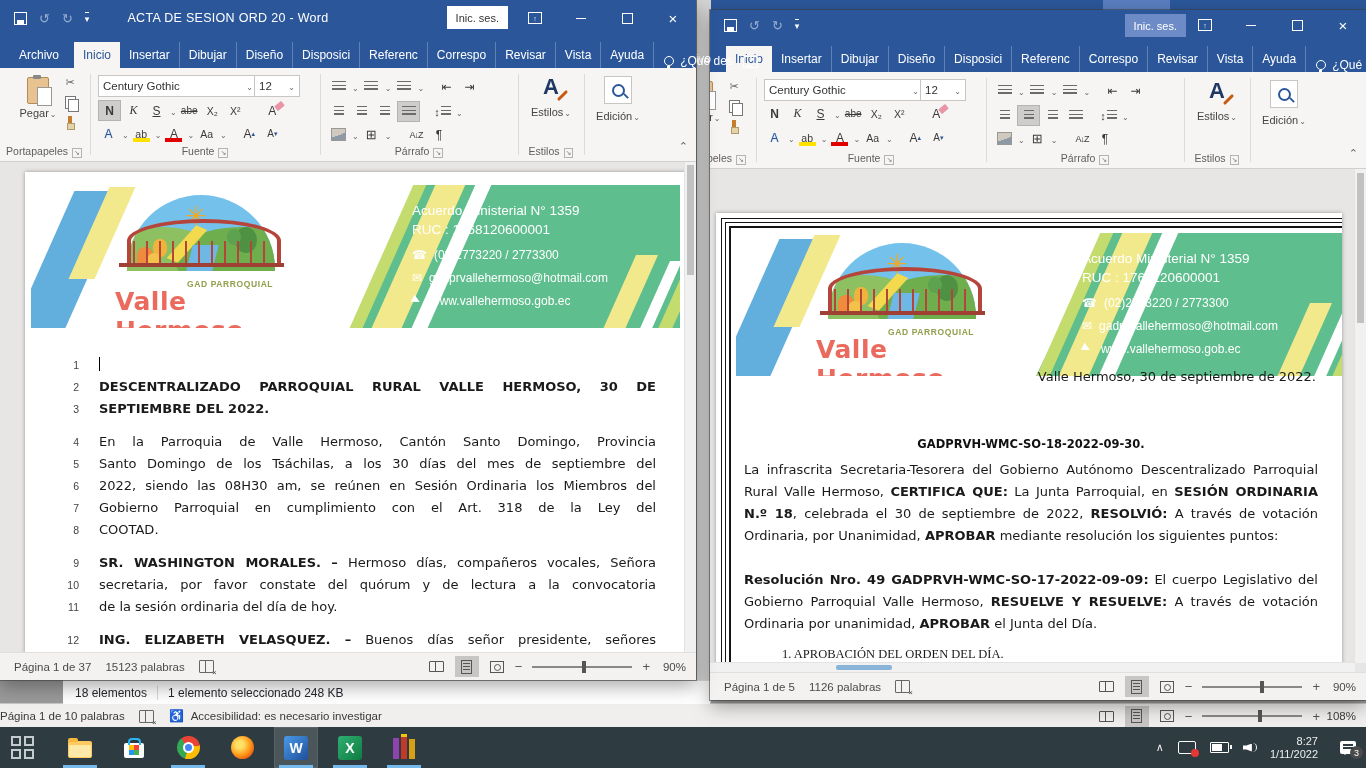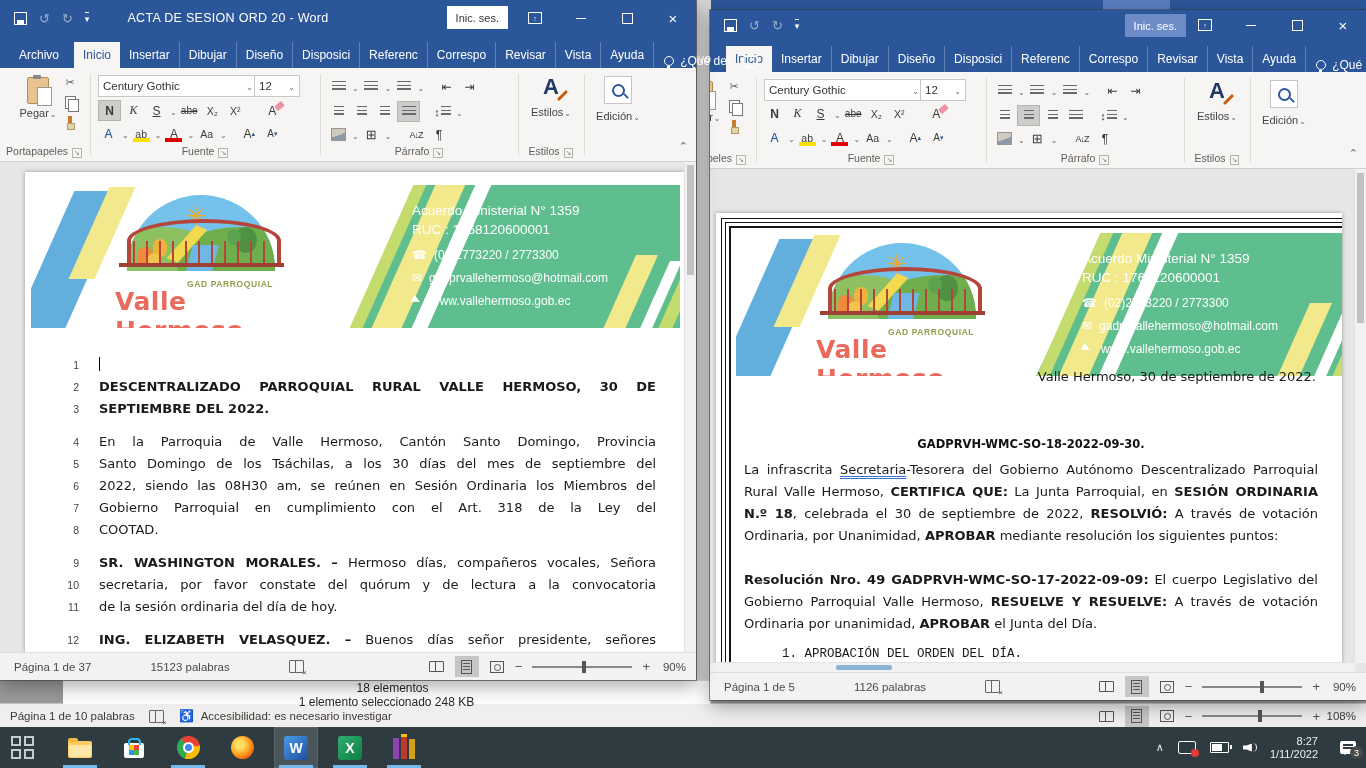--- a/index.html
+++ b/index.html
@@ -120,28 +120,28 @@
   .vh{position:absolute;font-weight:bold;font-size:25px;color:#ea6a5d;letter-spacing:.5px;font-family:"DejaVu Sans",sans-serif;}
   .gadp{position:absolute;font-weight:bold;font-size:8.5px;color:#90a04c;letter-spacing:.6px;}
   
   .doclines{position:absolute;font-family:"DejaVu Sans",sans-serif;font-size:13px;color:#1a1a1a;}
   .dline{position:relative;height:22px;line-height:22px;white-space:nowrap;}
   .dline.gap{margin-bottom:11px;}
   .lnum{position:absolute;left:0;width:26px;text-align:right;font-size:10.5px;color:#444;font-family:"Liberation Sans",sans-serif;}
   .ltxt{position:absolute;left:46px;right:10px;overflow:hidden;}
   .dline.just .ltxt{text-align:justify;text-align-last:justify;}
   .b{font-weight:bold;}
-  .uu{text-decoration:underline;text-decoration-style:double;text-decoration-color:#3b6fc4;text-underline-offset:2px;margin-top:24px;}
+  .uu{text-decoration-style:double;text-decoration-color:#3b6fc4;text-underline-offset:2px;margin-top:24px;}
   .caret{display:inline-block;width:1px;height:14px;background:#000;vertical-align:-2px;margin-right:1px;}
   .rp{text-align:justify;font-size:13px;line-height:22px;margin:0 0 22px;color:#1a1a1a;font-family:"DejaVu Sans",sans-serif;}
   
   .pb1,.pb2,.pb3{position:absolute;border:1px solid #151515;}
   .pb2{border-width:1px;} .pb3{border-width:2.5px;}
   
-  .sbar{position:absolute;left:0;right:0;bottom:0;height:27px;background:#f3f2f1;border-top:1px solid #e1dfdd;display:flex;align-items:center;font-size:11.5px;color:#4a4a4a;gap:45px;}
+  .sbar{position:absolute;left:0;right:0;bottom:0;height:27px;background:#f3f2f1;border-top:1px solid #e1dfdd;display:flex;align-items:center;font-size:11.5px;color:#4a4a4a;}
   .sbar .it{margin-left:14px;white-space:nowrap;}
   .prf{width:13px;height:11px;border:1px solid #666;border-radius:1px;position:relative;margin-left:14px;}
   .prf::before{content:"";position:absolute;left:5px;top:0;bottom:0;width:1px;background:#666;}
   .prf::after{content:"×";position:absolute;right:-4px;bottom:-5px;font-size:8px;color:#444;}
   .sright{margin-left:auto;display:flex;align-items:center;gap:6px;margin-right:10px;}
   .vi{width:24px;height:21px;display:flex;align-items:center;justify-content:center;}
   .vi.sel{background:#c8c6c4;}
   .v-read{width:13px;height:9px;border:1px solid #555;border-radius:1px 1px 0 0;position:relative;}
   .v-read::after{content:"";position:absolute;left:5px;top:0;bottom:0;width:1px;background:#555;}
   .v-print{width:9px;height:12px;border:1px solid #555;position:relative;}
@@ -151,21 +151,21 @@
   .sld{width:100px;height:2px;background:#8a8886;position:relative;margin:0 4px;}
   .kn{position:absolute;width:4px;height:12px;top:-5px;background:#555;}
   .pm{font-size:13px;color:#555;}
   .zoomlbl{min-width:30px;text-align:right;}
   
   .vsb{position:absolute;width:11px;background:#f1f1f1;border-left:1px solid #e3e3e3;}
   .vsb .th{position:absolute;left:2px;right:2px;background:#c1c1c1;}
   .hsb{position:absolute;height:9px;background:#f1f1f1;border-top:1px solid #e3e3e3;}
   .hsb .th{position:absolute;top:2px;bottom:2px;background:#8ab4d8;border-radius:2px;}
   
-  #expbar{position:absolute;left:63px;top:680px;width:647px;height:23px;background:#fff;border-top:1px solid #dcdcdc;display:flex;align-items:center;font-size:12px;color:#26282e;z-index:2;flex-direction:column;}
+  #expbar{position:absolute;left:63px;top:680px;width:647px;height:23px;background:#fff;border-top:1px solid #dcdcdc;display:flex;align-items:center;font-size:12px;color:#26282e;z-index:2;}
   #expbar .sep{width:1px;height:14px;background:#d8d8d8;margin:0 10px;}
   #bgbar{position:absolute;left:0;top:703px;width:1366px;height:24px;background:#f1efed;border-top:1px solid #c8c6c4;display:flex;align-items:center;font-size:11.5px;color:#3b3a39;z-index:1;}
   .accico{font-size:12px;color:#555;margin-left:16px;}
   
   #wmark{position:absolute;z-index:8;color:rgba(140,140,140,.8);pointer-events:none;}
   #wmark .l1{font-size:20px;}
   #wmark .l2{font-size:12.5px;margin-top:7px;}
   
   #taskbar{position:absolute;left:0;top:727px;width:1366px;height:41px;background:#2e3b41;z-index:9;display:flex;align-items:center;}
   .tslot{width:44px;height:41px;display:flex;align-items:center;justify-content:center;position:relative;}
@@ -200,35 +200,35 @@
   .spk::before{content:"";position:absolute;left:0;top:2px;width:9px;height:8px;background:#fff;clip-path:polygon(0 25%,40% 25%,100% 0,100% 100%,40% 75%,0 75%);}
   .spk::after{content:"";position:absolute;right:-1px;top:1px;width:8px;height:9px;border-right:1.5px solid #fff;border-radius:0 9px 9px 0;}
   .clock{text-align:right;font-size:11px;line-height:13px;}
   .actc{width:16px;height:13px;background:#fff;border-radius:2px;position:relative;}
   .actc::before{content:"";position:absolute;left:2px;bottom:-4px;border:3px solid transparent;border-top-color:#fff;}
   .actc::after{content:"";position:absolute;left:3px;top:3px;width:10px;height:1.5px;background:#2e3b41;box-shadow:0 3px 0 #2e3b41;}
   .badge{position:absolute;right:-7px;bottom:-5px;width:13px;height:13px;border-radius:50%;background:#4a4a4a;color:#fff;font-size:9px;display:flex;align-items:center;justify-content:center;}
   .rdate{font-family:"DejaVu Sans",sans-serif;font-size:13px;color:#1a1a1a;text-align:right;}
   .rhead{font-family:"DejaVu Sans",sans-serif;font-weight:bold;font-style:italic;font-size:21px;color:#111;text-align:center;letter-spacing:.5px;}
   .rsub{font-family:"DejaVu Sans",sans-serif;font-weight:bold;font-size:11.5px;color:#111;text-align:center;margin-top:8px;}
-  .rlist{font-family:Liberation Mono, monospace;font-size:12.5px;color:#1a1a1a;}
+  .rlist{font-family:Liberation Serif, serif;font-size:12.5px;color:#1a1a1a;}
 </style>
 </head>
 <body>
 
 <div id="screen">
 
   <div class="abs" style="left:696px;top:0;width:670px;height:10px;background:#2b579a;z-index:1">
     <div class="abs" style="left:407px;top:0;width:67px;height:10px;background:#5a7ec0"></div>
   </div>
 
   <div class="abs" style="left:696px;top:0;width:14px;height:703px;background:#d6d6d6;border-left:1px solid #9f9f9f;z-index:2"></div>
 
   <div id="bgbar">
-    <span class="it" style="margin-left:10px">Página 1 de 1</span>
+    <span class="it" style="">Página 1 de 1</span>
     <span class="it">0 palabras</span>
     <span class="prf"></span>
     <span class="accico">♿</span>
     <span class="it" style="margin-left:6px">Accesibilidad: es necesario investigar</span>
     <span class="sright">
       <span class="vi">
           <span class="v-read"></span>
         </span>
       <span class="vi sel">
           <span class="v-print"></span>

